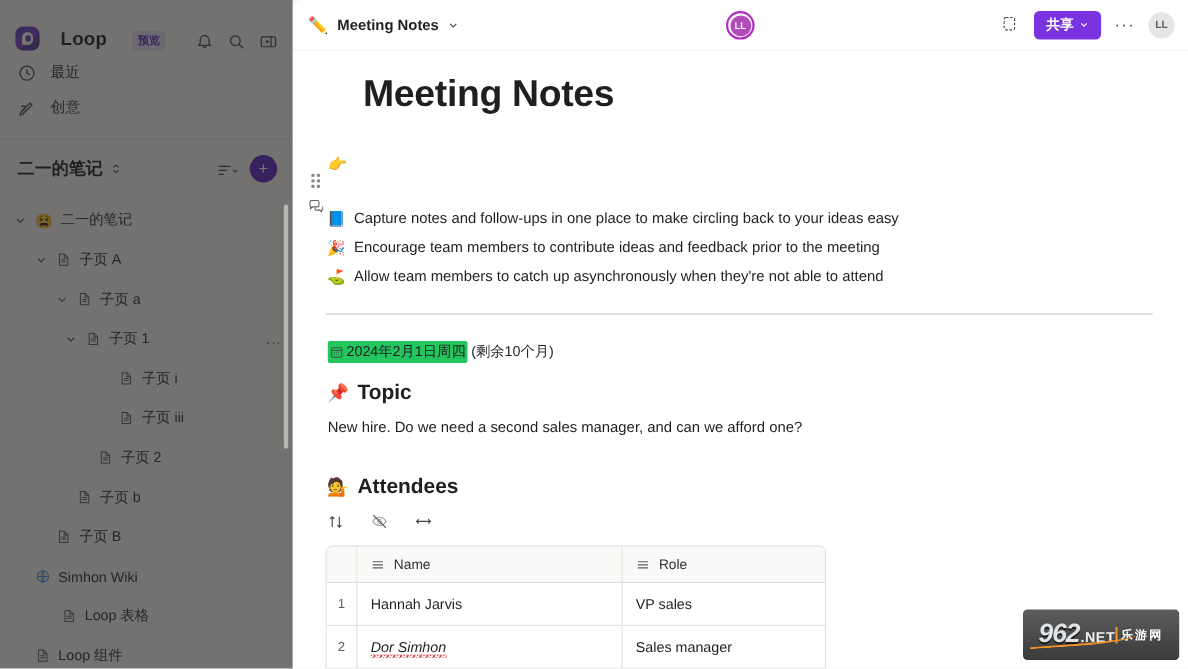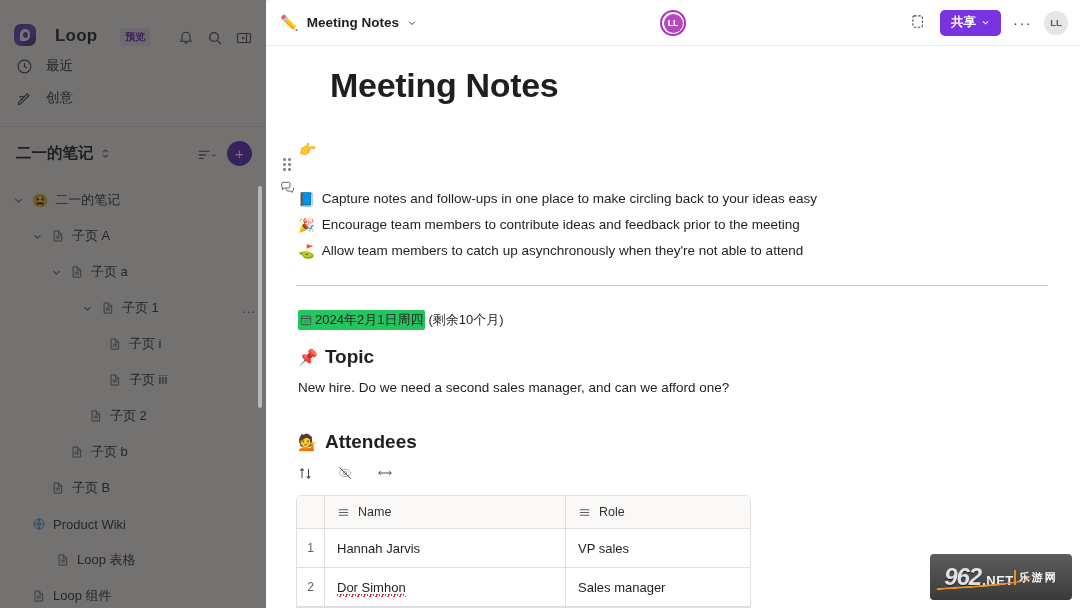--- a/index.html
+++ b/index.html
@@ -168,21 +168,21 @@
   }
   .tbl thead th .hcell { display:flex; align-items:center; gap:8px; }
   .tbl th.rownum, .tbl td.rownum {
     width:28px; text-align:center; color:#605e5c; font-size:12px; padding:0;
     border-right:1px solid #e1dfdd; background:#fff;
   }
   .tbl thead th.rownum { background:#faf9f8; }
   .tbl td { height:39px; border-bottom:1px solid #e1dfdd; padding:0 0 0 12px; }
   .tbl td.col-role, .tbl th.col-role { border-left:1px solid #e1dfdd; }
   .tbl .col-name { width:240px; }
-  .spell { background-image: repeating-linear-gradient(125deg,#d13438 0 1.4px,transparent 1.4px 3px); background-position:0 100%; background-size:6px 3px; background-repeat:repeat-x; padding-bottom:2px; }
+  .spell { background-image: repeating-linear-gradient(125deg,#d13438 0 1.4px,transparent 1.4px 3px); background-position:0 100%; background-size:6px 3px; background-repeat:repeat-x; padding-bottom:2px;font-style:italic; }
 
   .watermark {
     position:absolute; right:8px; bottom:8px; width:142px; height:46px;
     border-radius:4px; background:linear-gradient(180deg,#5d5d5d 0%,#3a3a3a 100%);
     display:flex; flex-direction:row; align-items:center; justify-content:center;
     z-index:60; overflow:hidden;
   }
   .wm-top { display:flex; align-items:baseline; gap:1px; line-height:1; }
   .wm-962 {
     font-size:24px; font-weight:700; font-style:italic;
@@ -309,21 +309,21 @@
           </span>
           <span class="doc-ic">
             <svg width="14" height="14" viewBox="0 0 16 16" fill="none" stroke="#605e5c" stroke-width="1.05">
               <path d="M3.5 2.2h5l3.7 3.7v7.9H3.5z"></path>
               <path d="M8.4 2.2v3.8h3.8"></path>
               <path d="M5.4 8.2h5M5.4 10.3h5"></path>
             </svg>
           </span>
           <span class="tree-label">子页 a</span>
         </div>
-        <div class="tree-item" style="padding-left: 81px; text-align: center;">
+        <div class="tree-item" style="padding-left: 58px; text-align: center;">
           <span class="chev">
             <svg width="11" height="11" viewBox="0 0 12 12" fill="none" stroke="#605e5c" stroke-width="1.25">
               <path d="M2.7 4.4L6 7.7l3.3-3.3"></path>
             </svg>
           </span>
           <span class="doc-ic">
             <svg width="14" height="14" viewBox="0 0 16 16" fill="none" stroke="#605e5c" stroke-width="1.05">
               <path d="M3.5 2.2h5l3.7 3.7v7.9H3.5z"></path>
               <path d="M8.4 2.2v3.8h3.8"></path>
               <path d="M5.4 8.2h5M5.4 10.3h5"></path>
@@ -412,21 +412,21 @@
             <svg width="11" height="11" viewBox="0 0 12 12" fill="none" stroke="#605e5c" stroke-width="1.25">
               <path d="M2.7 4.4L6 7.7l3.3-3.3"></path>
             </svg>
           </span>
           <span class="doc-ic">
             <svg width="14" height="14" viewBox="0 0 16 16" fill="none" stroke="#3a8dde" stroke-width="1.05">
               <circle cx="8" cy="8" r="5.8"></circle>
               <path d="M2.3 8h11.4M8 2.2c1.7 1.7 1.7 10 0 11.6M8 2.2C6.3 3.9 6.3 12.2 8 13.8"></path>
             </svg>
           </span>
-          <span class="tree-label">Product Wiki</span>
+          <span class="tree-label">Simhon Wiki</span>
         </div>
         <div class="tree-item" style="padding-left: 12px; margin-left: 24px;">
           <span class="chev blank">
             <svg width="11" height="11" viewBox="0 0 12 12" fill="none" stroke="#605e5c" stroke-width="1.25">
               <path d="M2.7 4.4L6 7.7l3.3-3.3"></path>
             </svg>
           </span>
           <span class="doc-ic">
             <svg width="14" height="14" viewBox="0 0 16 16" fill="none" stroke="#605e5c" stroke-width="1.05">
               <path d="M3.5 2.2h5l3.7 3.7v7.9H3.5z"></path>

